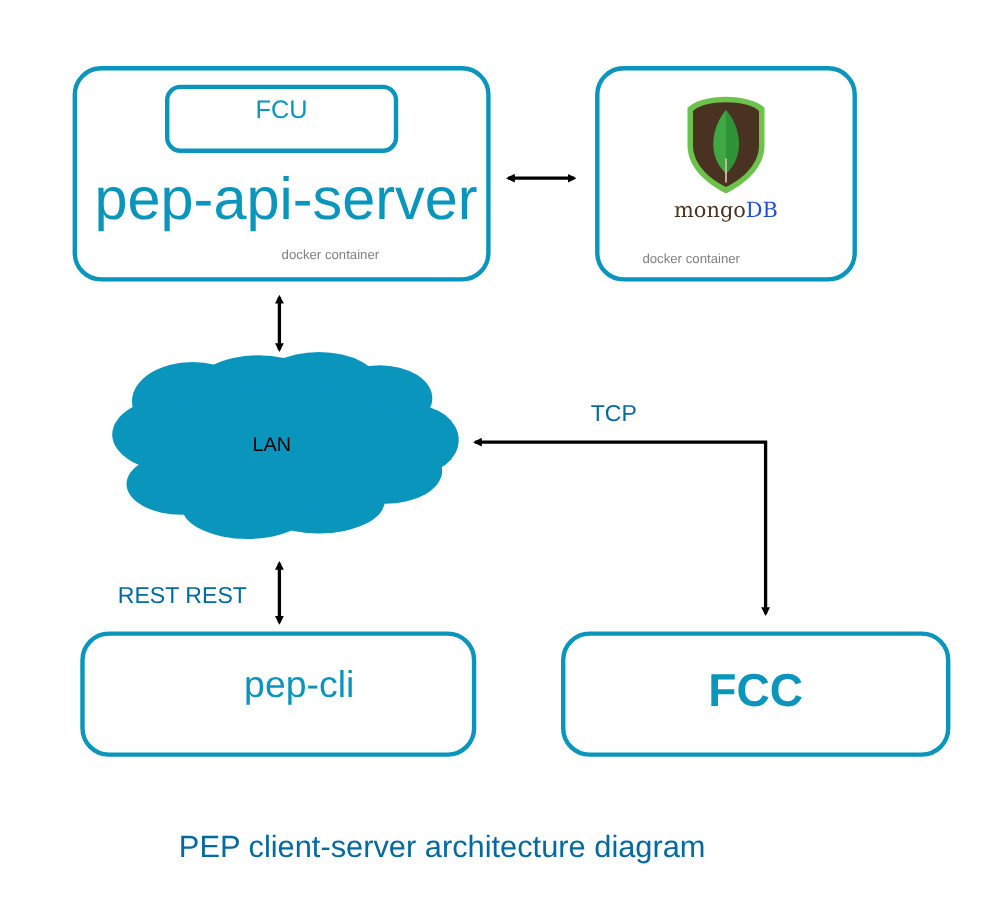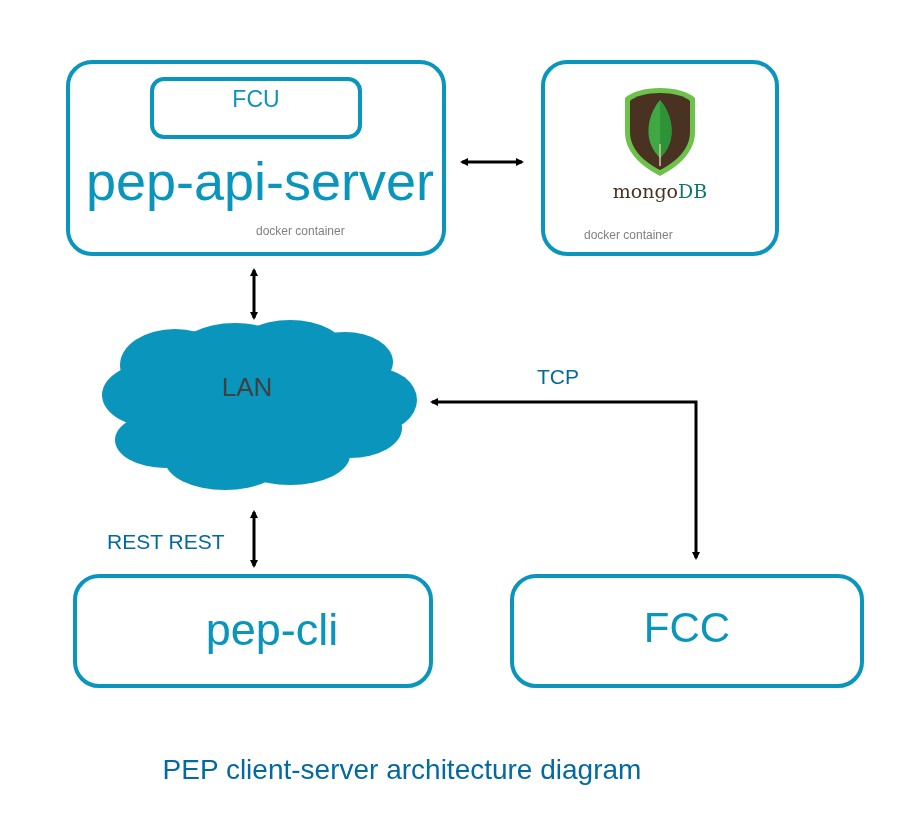--- a/index.html
+++ b/index.html
@@ -23,57 +23,57 @@
 
 <div class="box" style="left:541px; top:60px; width:238px; height:196px;"></div>
 <svg width="74" height="92" viewBox="0 0 74 92" style="position:absolute; left:623px; top:86px;">
   <path d="M37 2 C 22 2, 8 6, 2 12 L 2 46 C 2 66, 18 80, 37 90 C 56 80, 72 66, 72 46 L 72 12 C 66 6, 52 2, 37 2 Z" fill="#6cc24a"></path>
   <path d="M37 7 C 24 7, 12 10, 7 15 L 7 46 C 7 63, 21 76, 37 84 C 53 76, 67 63, 67 46 L 67 15 C 62 10, 50 7, 37 7 Z" fill="#4a3222"></path>
   <path d="M37 14 C 27 26, 24 40, 26 52 C 28 62, 33 68, 37 72 C 41 68, 46 62, 48 52 C 50 40, 47 26, 37 14 Z" fill="#3fa843"></path>
   <path d="M37 14 C 47 26, 50 40, 48 52 C 46 62, 41 68, 37 72 Z" fill="#2e9237"></path>
   <line x1="37" y1="58" x2="37" y2="80" stroke="#d8c8a8" stroke-width="1.5"></line>
 </svg>
 <div class="plain" style="left:610px; top:180px; width:100px; text-align:center; font-family:'DejaVu Serif','Liberation Serif',serif; font-size:19px; color:#4a3222;">
-  <span>mongo</span><span style="color:#0f766e;">DB</span>
+  <span>mongo</span><span style="color:#1d4ed8;">DB</span>
 </div>
 <div class="sub" style="left:584px; top:228px;">docker container</div>
 
 <svg class="overlay" width="908" height="820">
   <g fill="#0a95bd">
     <ellipse cx="160" cy="395" rx="58" ry="34"></ellipse>
     <ellipse cx="175" cy="365" rx="55" ry="36"></ellipse>
     <ellipse cx="235" cy="355" rx="60" ry="32"></ellipse>
     <ellipse cx="290" cy="350" rx="55" ry="30"></ellipse>
     <ellipse cx="345" cy="362" rx="48" ry="30"></ellipse>
     <ellipse cx="375" cy="400" rx="42" ry="32"></ellipse>
     <ellipse cx="350" cy="428" rx="52" ry="30"></ellipse>
     <ellipse cx="290" cy="455" rx="60" ry="30"></ellipse>
     <ellipse cx="225" cy="460" rx="60" ry="30"></ellipse>
     <ellipse cx="165" cy="440" rx="50" ry="28"></ellipse>
     <ellipse cx="255" cy="405" rx="120" ry="55"></ellipse>
   </g>
 </svg>
-<div class="plain" style="left:212px; top:372px; width:70px; text-align:center; color:#404040; font-size:26px;">LAN</div>
+<div class="plain" style="left:212px; top:394px; width:70px; text-align:center; color:#000000; font-size:18px;">LAN</div>
 
 <svg class="overlay" width="908" height="820">
   <defs>
     <marker id="ah" markerWidth="8" markerHeight="8" refX="6" refY="4" orient="auto" markerUnits="userSpaceOnUse">
       <path d="M0,0 L8,4 L0,8 Z" fill="#000"></path>
     </marker>
     <marker id="ahs" markerWidth="8" markerHeight="8" refX="2" refY="4" orient="auto" markerUnits="userSpaceOnUse">
       <path d="M8,0 L0,4 L8,8 Z" fill="#000"></path>
     </marker>
   </defs>
   <line x1="462" y1="162" x2="522" y2="162" stroke="#000" stroke-width="3" marker-start="url(#ahs)" marker-end="url(#ah)"></line>
   <line x1="254" y1="270" x2="254" y2="318" stroke="#000" stroke-width="3" marker-start="url(#ahs)" marker-end="url(#ah)"></line>
   <line x1="254" y1="512" x2="254" y2="566" stroke="#000" stroke-width="3" marker-start="url(#ahs)" marker-end="url(#ah)"></line>
   <polyline points="432,402 696,402 696,558" fill="none" stroke="#000" stroke-width="3" marker-start="url(#ahs)" marker-end="url(#ah)"></polyline>
 </svg>
 <div class="plain" style="left:537px; top:365px; font-size:21px;">TCP</div>
 <div class="plain" style="left:107px; top:530px; font-size:21px;">REST REST</div>
 
 <div class="box" style="left:73px; top:574px; width:360px; height:114px;"></div>
-<div class="label" style="left:73px; top:604px; width:398px; font-size:45px;">pep-cli</div>
+<div class="label" style="left:73px; top:604px; width:398px; font-size:34px;">pep-cli</div>
 
 <div class="box" style="left:510px; top:574px; width:354px; height:114px;"></div>
-<div class="label" style="left:510px; top:604px; width:354px; font-size:42px;">FCC</div>
+<div class="label" style="left:510px; top:604px; width:354px; font-size:42px;font-weight:bold;">FCC</div>
 
 <div class="plain" style="left:0; top:754px; width:804px; text-align:center; font-size:28px;">PEP client-server architecture diagram</div>
 
 </body></html>

